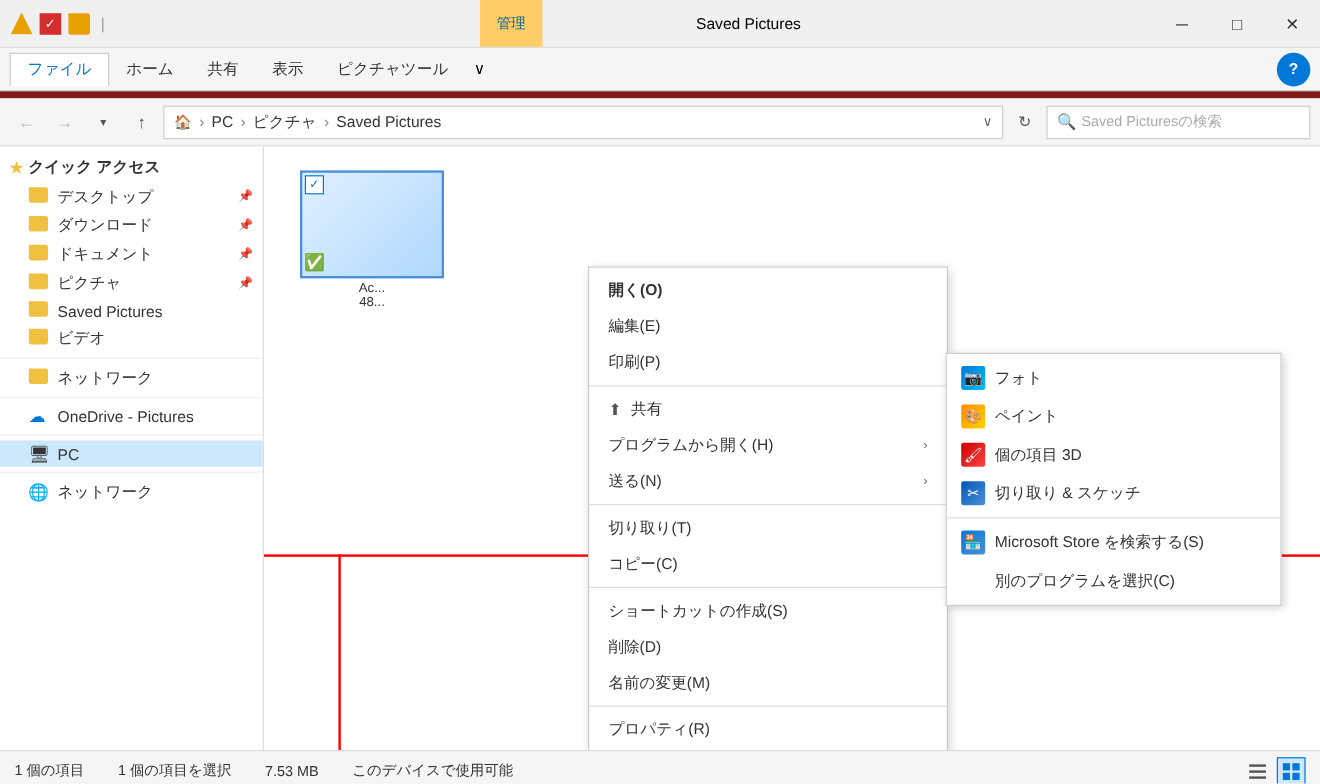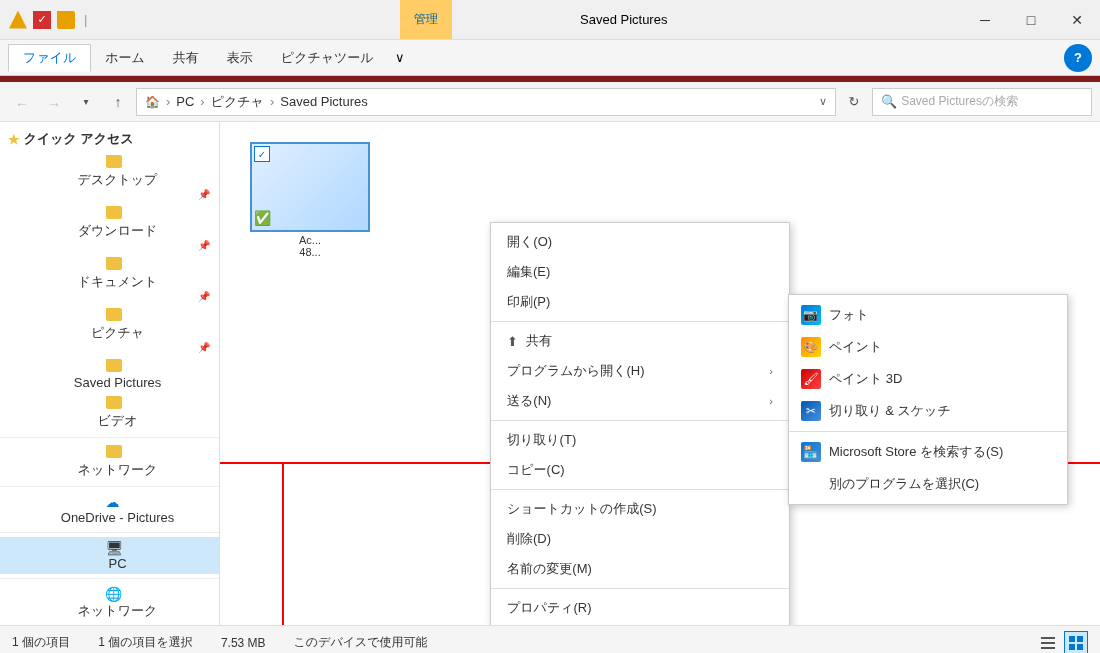--- a/index.html
+++ b/index.html
@@ -230,21 +230,20 @@
       cursor: pointer;
     }
     .sidebar-section-header .star { color: #f0c040; margin-right: 4px; }
     .sidebar-item {
       display: flex;
       align-items: center;
       padding: 3px 8px 3px 24px;
       font-size: 13px;
       color: #333;
       cursor: pointer;
-      flex-direction: column;
     }
     .sidebar-item.selected { background: #cde8fa; }
     .sidebar-item .item-icon {
       width: 18px;
       height: 16px;
       margin-right: 6px;
       flex-shrink: 0;
     }
     .folder-icon-light { background: #f0c040; border-radius: 0 2px 2px 2px; width: 16px; height: 13px; }
     .pin-icon { color: #888; font-size: 10px; margin-left: auto; }
@@ -334,21 +333,21 @@
     .context-menu-item .share-icon {
       color: #555;
       font-size: 13px;
     }
     .context-menu-divider {
       height: 1px;
       background: #ddd;
       margin: 4px 0;
     }
     .context-menu-item.bold {
-      font-weight: normal;
+      font-weight: bold;
       text-align: center;
     }
     .chevron-right { color: #666; font-size: 11px; }
 
     
     .submenu {
       position: absolute;
       top: 172px;
       left: 568px;
       width: 280px;
@@ -659,21 +658,21 @@
       <div class="submenu-item">
         <div class="submenu-icon icon-foto">📷</div>
         <span>フォト</span>
       </div>
       <div class="submenu-item">
         <div class="submenu-icon icon-paint">🎨</div>
         <span>ペイント</span>
       </div>
       <div class="submenu-item">
         <div class="submenu-icon icon-paint3d">🖌</div>
-        <span>ペイント 3D</span>
+        <span>個の項目 3D</span>
       </div>
       <div class="submenu-item">
         <div class="submenu-icon icon-snip">✂</div>
         <span>切り取り &amp; スケッチ</span>
       </div>
       <div class="context-menu-divider" style="margin: 4px 0;"></div>
       <div class="submenu-item">
         <div class="submenu-icon icon-store">🏪</div>
         <span>Microsoft Store を検索する(S)</span>
       </div>

